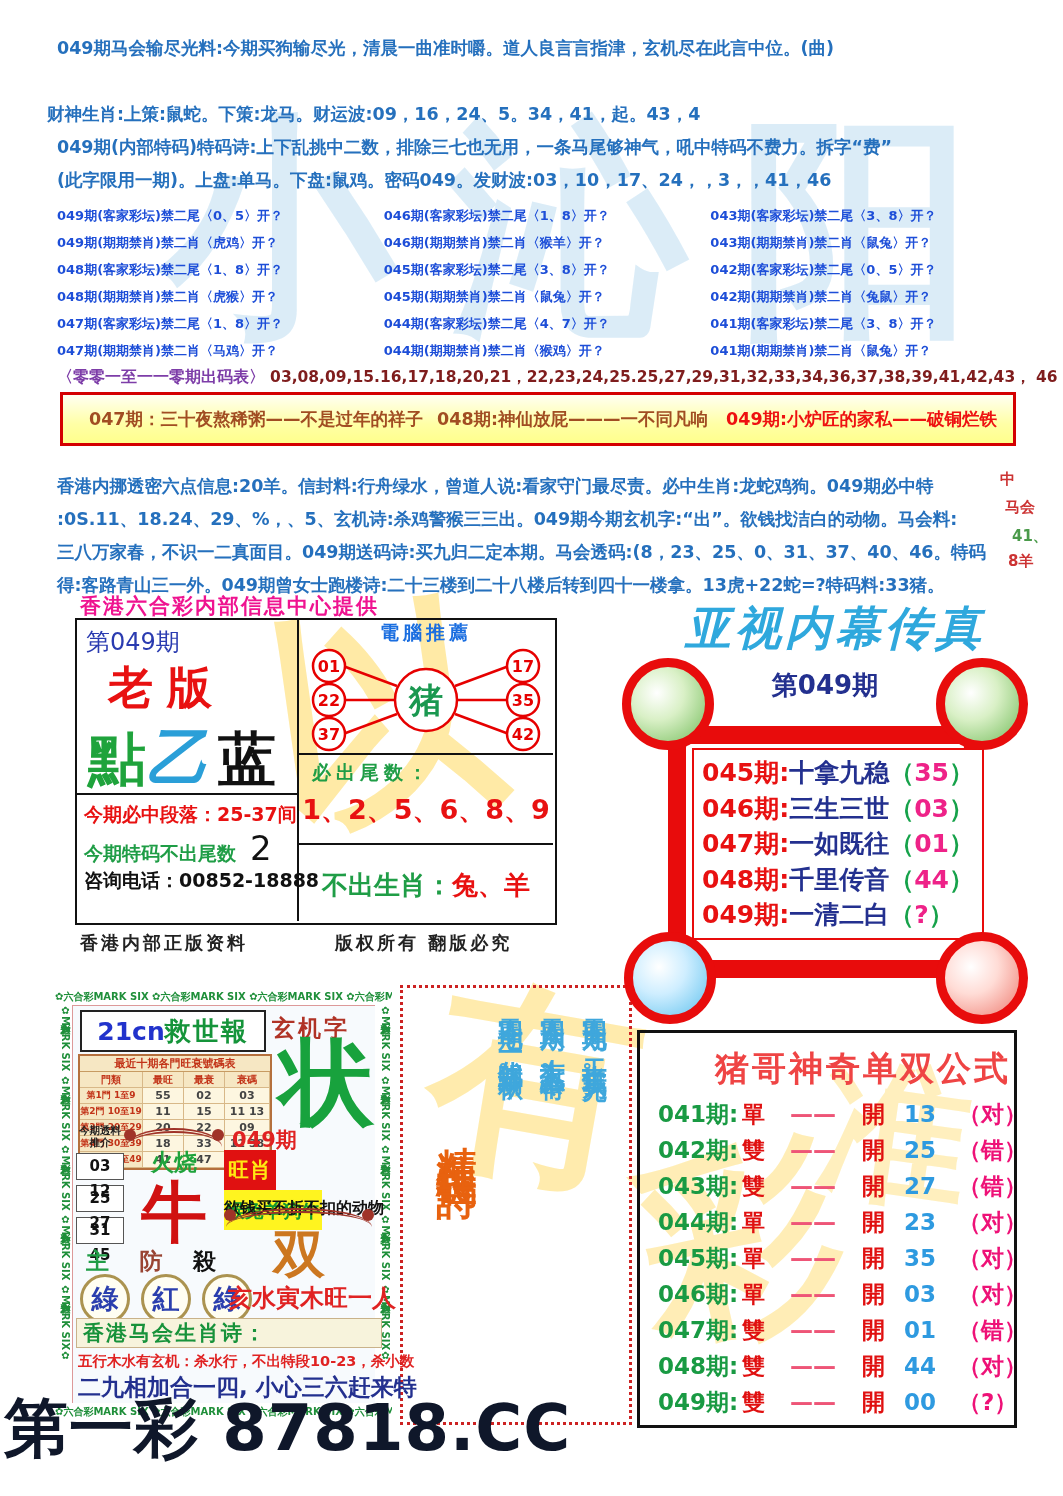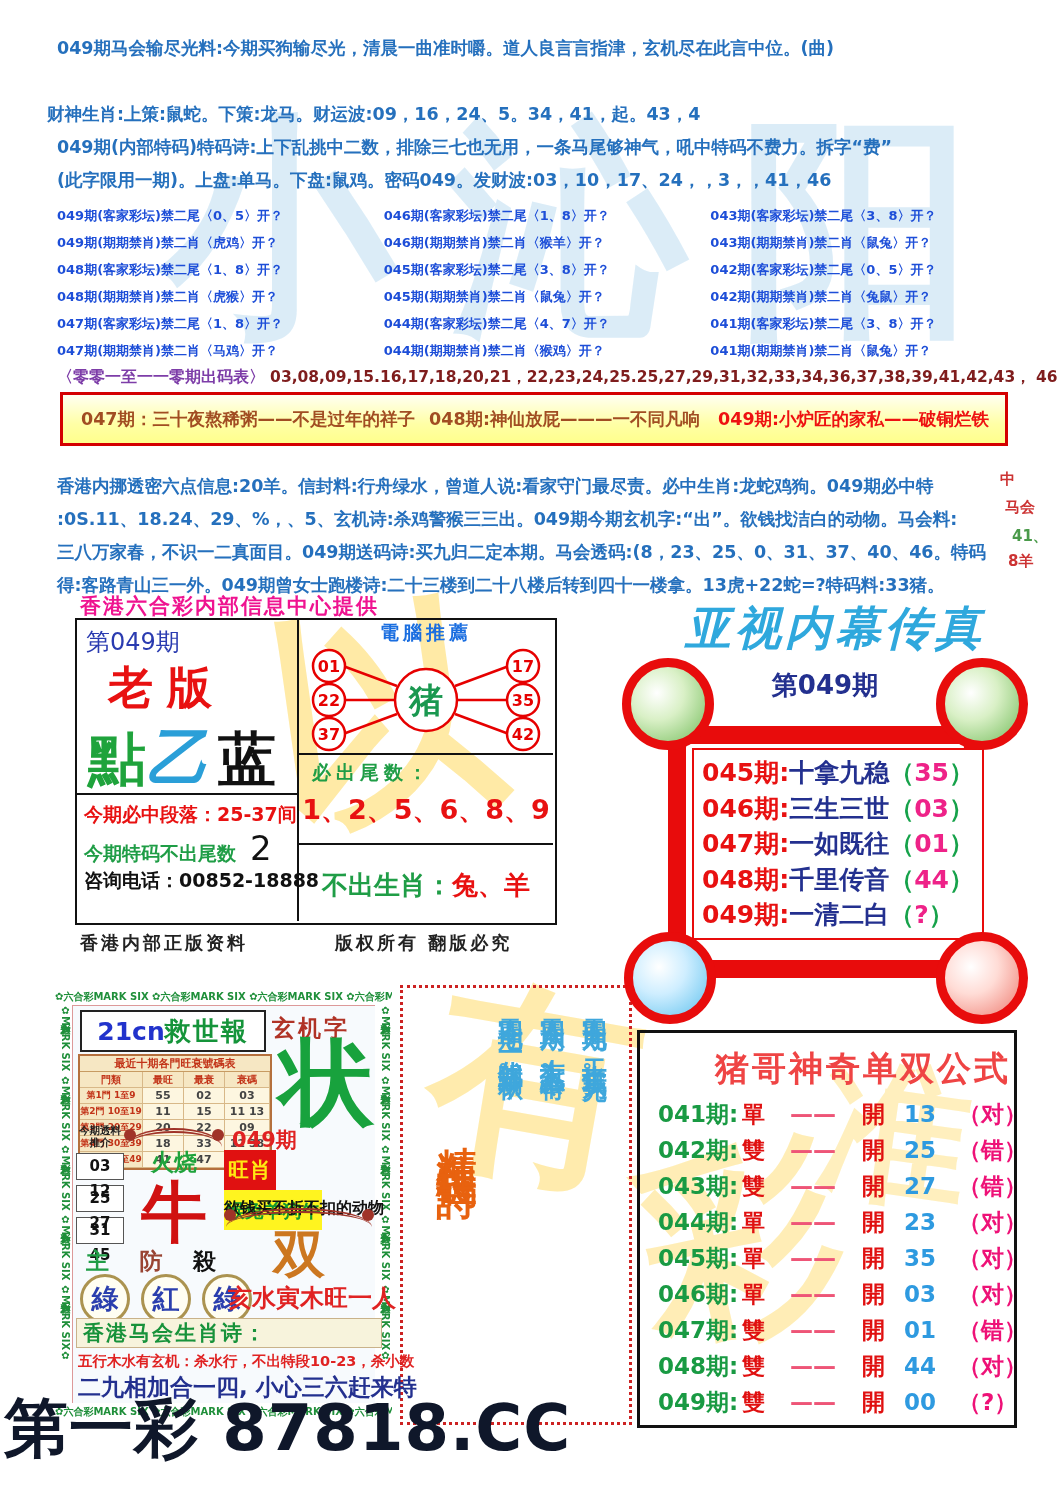--- a/index.html
+++ b/index.html
@@ -10,21 +10,21 @@
   .wm{position:absolute;z-index:0;pointer-events:none;line-height:1;}
   .wm-blue{color:#bfdef2;opacity:.55;font-size:235px;letter-spacing:55px;font-weight:bold;}
   .wm-yellow{color:#ffd95e;opacity:.55;font-weight:bold;}
   
   .topline{color:#2570bd;font-weight:bold;font-size:17.5px;white-space:nowrap;z-index:2;}
   .banrow{display:flex;width:980px;z-index:2;}
   .banrow span{width:333px;color:#1d4ed8;font-weight:bold;font-size:13px;white-space:nowrap;}
   .chuma-label{color:#7d3da8;font-weight:bold;font-size:16px;}
   .chuma-nums{color:#7f1d1d;font-weight:bold;font-size:15.5px;}
   .riddlebox{border:3px solid #d40000;background:linear-gradient(#fffff2,#ffffa6 60%,#ffff8c);
-             display:flex;align-items:center;padding-left:18px;z-index:2;}
+             display:flex;align-items:center;padding-left:26px;z-index:2;}
   .riddlebox span{font-size:17.5px;font-weight:bold;white-space:nowrap;}
   .infoline{color:#2570bd;font-weight:bold;font-size:17.5px;white-space:nowrap;z-index:2;}
   .sidenote{font-size:15px;font-weight:bold;z-index:2;}
   
   .blackbox{border:2px solid #111;background:transparent;z-index:1;}
   .divline{background:#111;z-index:2;}
   .provider{color:#ef1390;font-size:21px;font-weight:bold;letter-spacing:2px;z-index:2;}
   .oldperiod{color:#2a3bb0;font-size:24px;z-index:2;}
   .oldtitle{color:#e81111;font-size:45px;font-weight:bold;letter-spacing:14px;z-index:2;}
   .dianlan{z-index:2;white-space:nowrap;}

